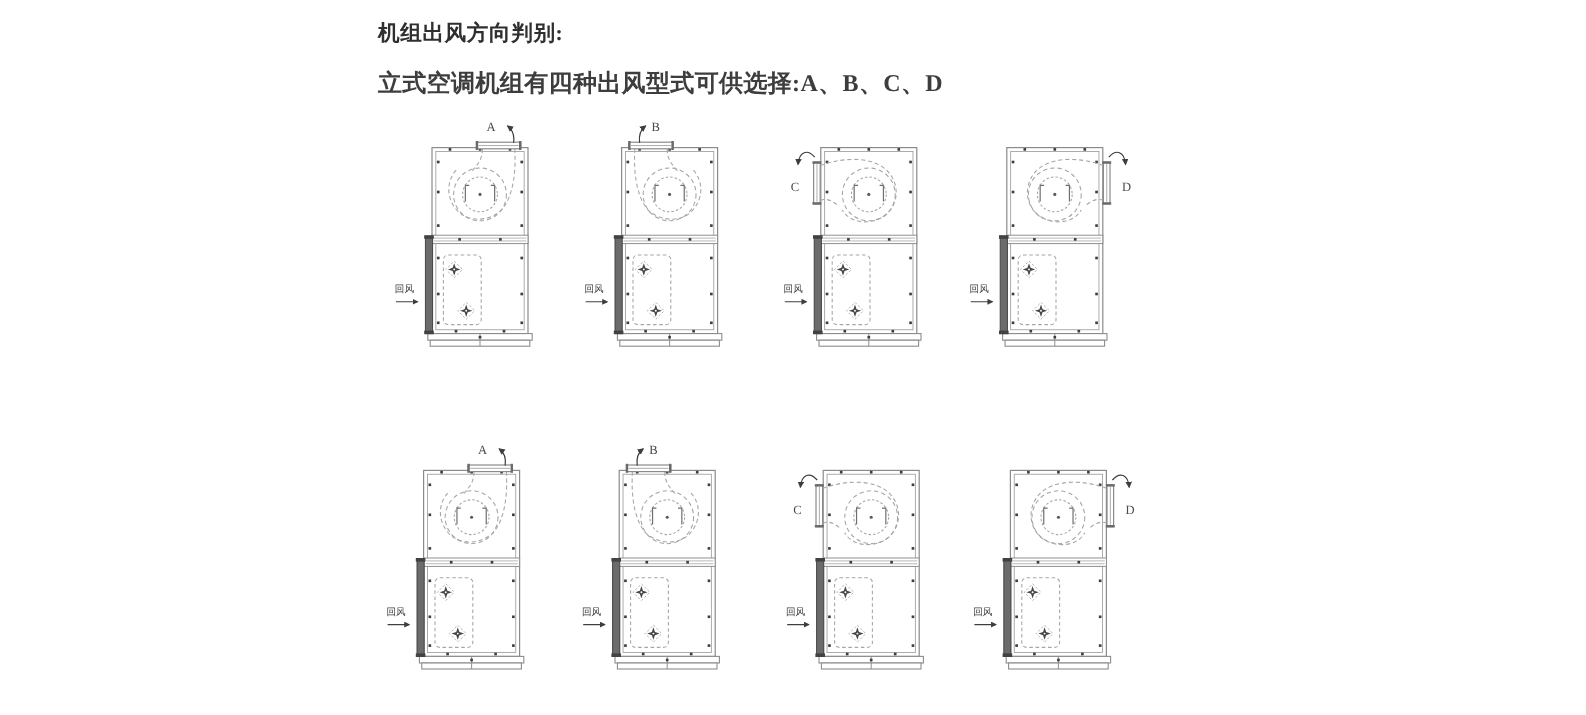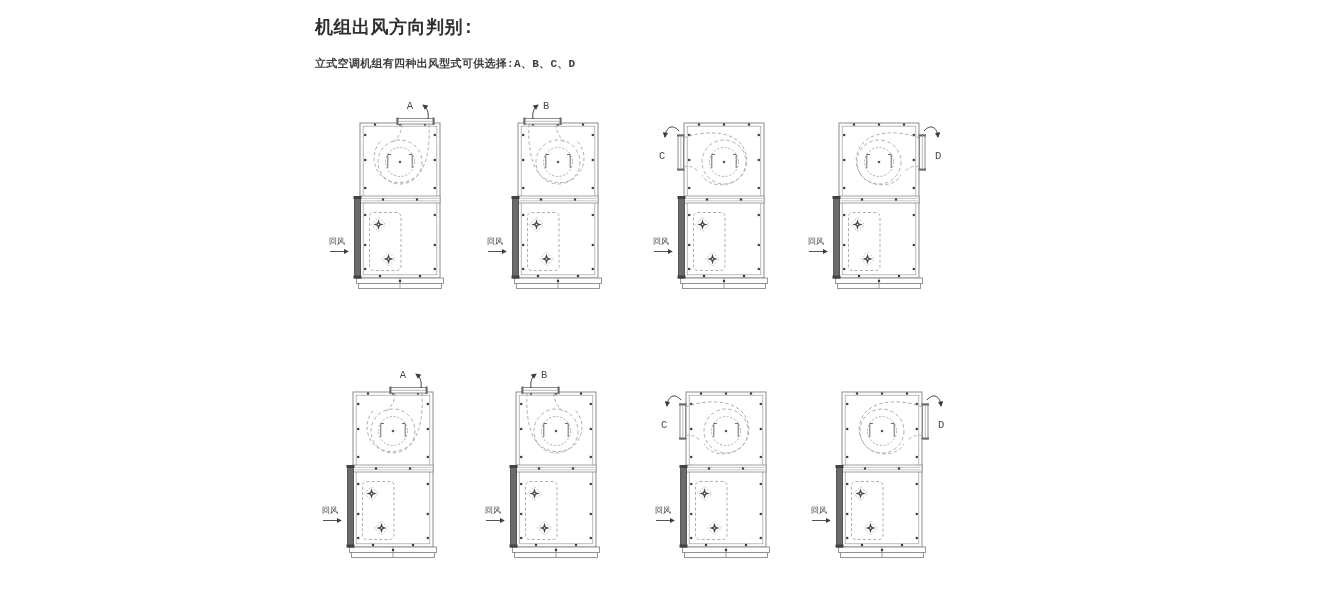--- a/index.html
+++ b/index.html
@@ -1,25 +1,25 @@
 <!DOCTYPE html>
 <html><head>
 <meta charset="utf-8">
 <style>
   html,body{margin:0;padding:0;background:#fff;}
   .canvas{
     position:relative;width:1226px;height:596px;background:#ffffff;
-    font-family:Liberation Mono, monospace;overflow:hidden;border-radius:19px;
+    font-family:Liberation Serif, serif;overflow:hidden;border-radius:19px;
   }
   .title{
     position:absolute;left:315px;top:15px;font-size:18px;font-weight:600;
     color:#2f2f2f;letter-spacing:0.5px;white-space:nowrap;
   }
   .heading{
-    position:absolute;left:315px;font-size:11px;font-weight:700;
+    position:absolute;left:315px;font-size:20px;font-weight:700;
     color:#3d3d3d;letter-spacing:0.3px;white-space:nowrap;
   }
   .heading.h1{top:56px;}
   .heading.h2{top:328px;}
   .unit{position:absolute;width:150px;height:210px;}
   .unit svg{display:block;}
 </style>
 </head>
 <body>
 

